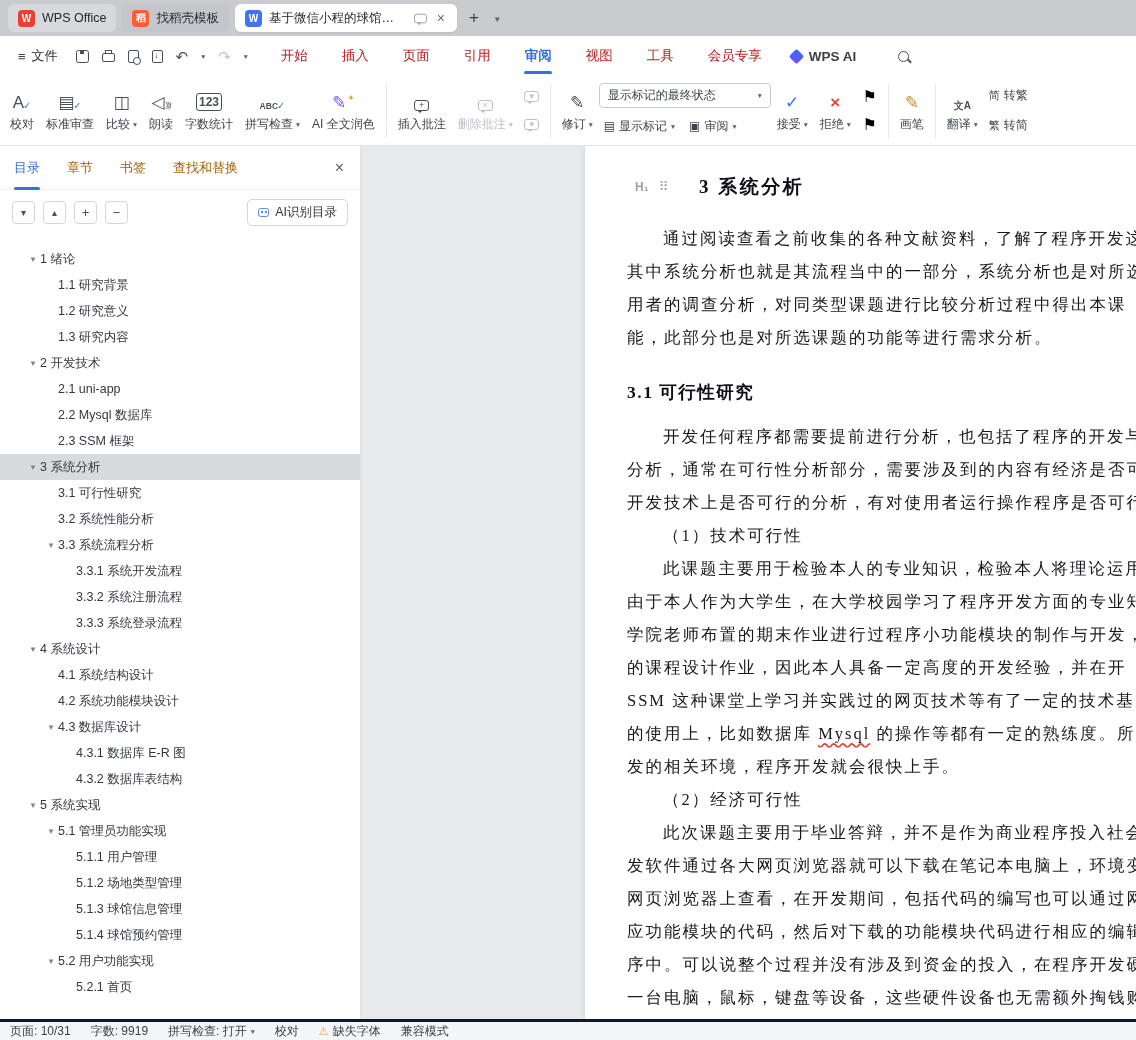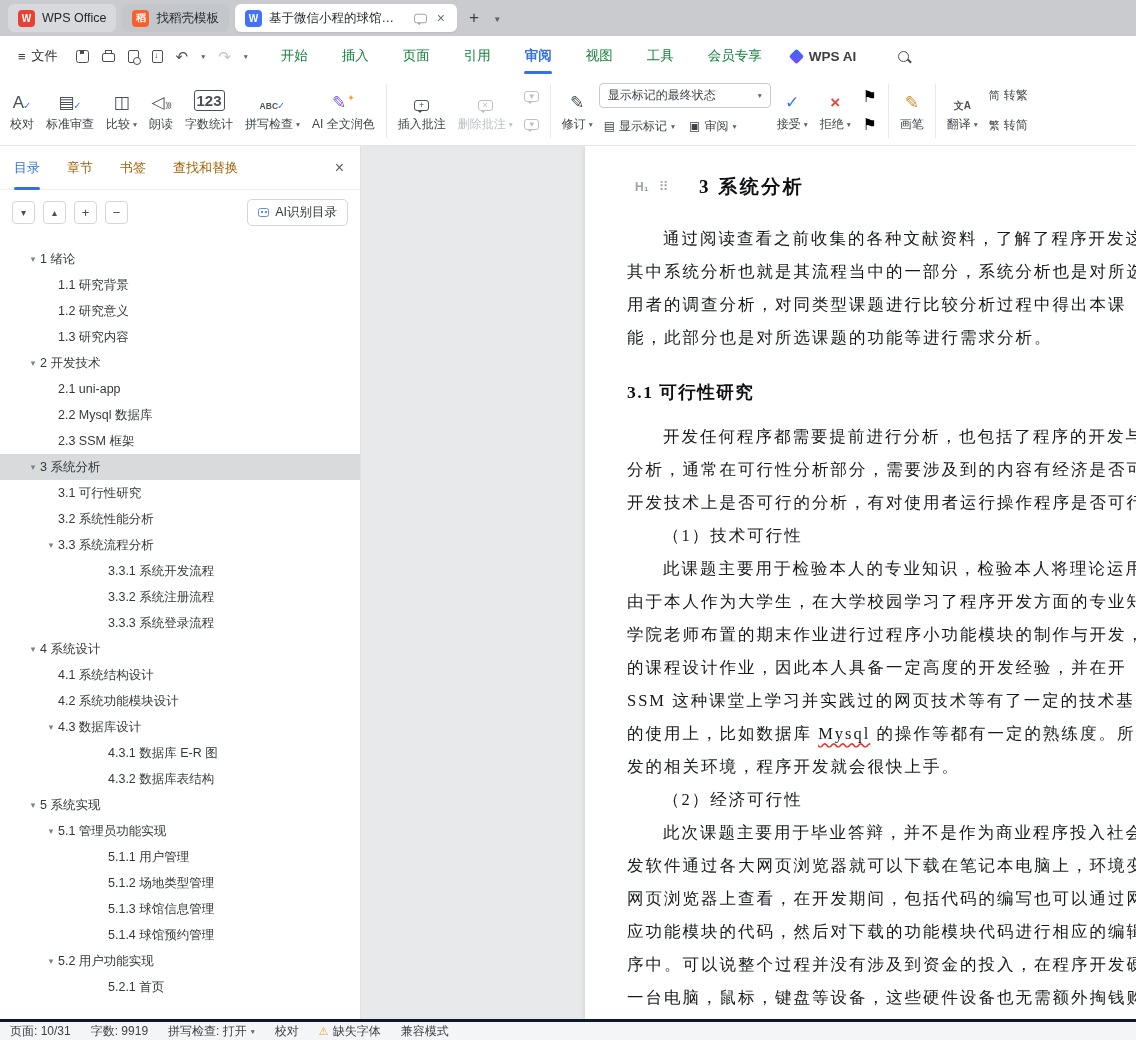--- a/index.html
+++ b/index.html
@@ -36,21 +36,21 @@
   .i-print { width:13px; height:9px; border:1.5px solid currentColor; border-radius:2px; position:relative; margin-top:3px; }
   .i-print::before { content:''; position:absolute; top:-4.5px; left:2px; width:5px; height:3px;
     border:1.5px solid currentColor; border-bottom:none; }
   .i-page { width:11px; height:13px; border:1.5px solid currentColor; border-radius:2px; position:relative; }
   .i-page-zoom::after { content:''; position:absolute; right:-3px; bottom:-3px; width:6px; height:6px;
     border:1.5px solid currentColor; border-radius:50%; background:#fff; }
   .i-page-dl::after { content:'↓'; position:absolute; left:1.5px; top:-1px; font-size:9px; }
   .arrowi { font-size:15px; line-height:1; }
   .dis { color:#c0c4c9 !important; }
   .menus { display:flex; align-items:center; }
-  .menu-item { padding:0 17px; font-size:13.5px; color:#15803d; height:40px; line-height:40px;
+  .menu-item { padding:0 17px; font-size:13.5px; color:#b91c1c; height:40px; line-height:40px;
     position:relative; cursor:pointer; white-space:nowrap; }
   .menu-item.active { color:#3571e3; font-weight:bold; }
   .menu-item.active::after { content:''; position:absolute; left:50%; transform:translateX(-50%);
     bottom:2px; width:28px; height:3px; border-radius:2px; background:#3571e3; }
   .wps-ai { display:flex; align-items:center; gap:7px; font-size:13.5px; font-weight:bold;
     color:#404040; margin-left:12px; cursor:pointer; white-space:nowrap; }
   .ai-diamond { width:11px; height:11px; border-radius:2.5px; transform:rotate(45deg);
     background:linear-gradient(135deg,#2b6cf6,#7a4df8); }
   .i-search { width:11px; height:11px; border:1.6px solid #4a4f55; border-radius:50%; position:relative;
     margin-left:42px; cursor:pointer; }
@@ -73,21 +73,21 @@
   .rsmall { display:flex; align-items:center; gap:4px; font-size:12px; color:#3f444a; height:24px;
     padding:0 5px; border-radius:3px; cursor:pointer; white-space:nowrap; }
   .rmini { height:22px; width:26px; display:flex; align-items:center; justify-content:center; cursor:pointer; }
   .disabled, .disabled * { color:#bcc0c6 !important; }
   .mini-check { font-size:10px; color:#3b78ec; margin-left:-2px; }
   .g-red { color:#dd4a3a; font-weight:bold; }
   .g-blue { color:#3b78ec; }
   .g-purple { color:#7a57f0; }
   .g-gold { color:#c98f2f; }
   .t-abc { font-size:8.5px; font-weight:bold; letter-spacing:0; }
-  .t-123 { font-size:15px; font-weight:bold; border:1.3px solid #4a5158; border-radius:3px; padding:2px 2px; }
+  .t-123 { font-size:12px; font-weight:bold; border:1.3px solid #4a5158; border-radius:3px; padding:2px 2px; }
   .t-wena { font-size:10px; font-weight:bold; }
   .t-cjk { font-size:11px; }
   .waves { font-size:8px; letter-spacing:-1px; margin-bottom:2px; }
   .sparkle { font-size:9px; color:#f0a13a; margin-bottom:8px; }
   .i-bubble { width:15px; height:11px; border:1.4px solid currentColor; border-radius:3px; position:relative;
     display:inline-flex; align-items:center; justify-content:center; font-size:9px; line-height:1; color:#4a5056; }
   .i-bubble::after { content:''; position:absolute; left:2.5px; bottom:-5px; border:2.5px solid transparent;
     border-top-color:currentColor; }
   .tab-bubble { transform:scale(.85); color:#8a9097; }
 
@@ -110,21 +110,21 @@
   .robot { width:11px; height:9px; border:1.3px solid #5b8af2; border-radius:2.5px; position:relative; }
   .robot::before { content:''; position:absolute; left:2px; top:2.5px; width:2px; height:2px;
     background:#5b8af2; box-shadow:4px 0 0 #5b8af2; }
   .toc-list { flex:1; overflow:hidden; padding-top:12px; }
   .toc-item { height:26px; display:flex; align-items:center; font-size:12.5px; color:#34383d; cursor:pointer; }
   .toc-item.selected { background:#d8dadc; }
   .toc-item .tri { width:14px; flex:none; font-size:9px; color:#7b828c; display:inline-flex; justify-content:center; }
   .toc-label { white-space:nowrap; }
   .lvl1 { padding-left:26px; }
   .lvl2 { padding-left:44px; }
-  .lvl3 { padding-left:94px; }
+  .lvl3 { padding-left:62px; }
 
   
   .canvas { position:absolute; left:361px; top:146px; right:0; bottom:21px; background:#e8e9eb; overflow:hidden; }
   .page { position:absolute; left:224px; top:0; width:640px; height:100%; background:#fff;
     box-shadow:0 0 6px rgba(0,0,0,.12); }
   .handles { position:absolute; left:50px; top:33px; display:flex; gap:10px; align-items:center; color:#9aa0a8; }
   .h1tag { font-size:12px; font-weight:bold; }
   .grip { font-size:13px; letter-spacing:-1px; cursor:grab; }
   .doc-content { padding:20px 0 0 42px; font-family:"Liberation Serif","DejaVu Serif",serif; color:#17191c; }
   .dh1 { font-size:19px; font-weight:bold; margin:8px 0 22px 72px; letter-spacing:2.5px; color:#0e1013; white-space:nowrap; }

